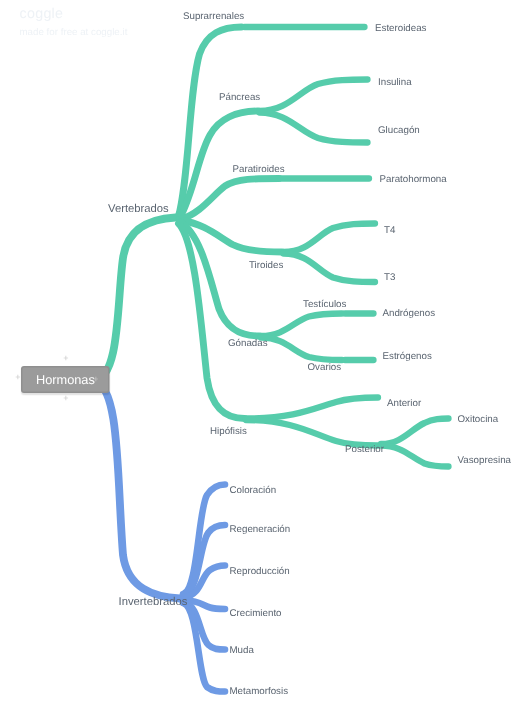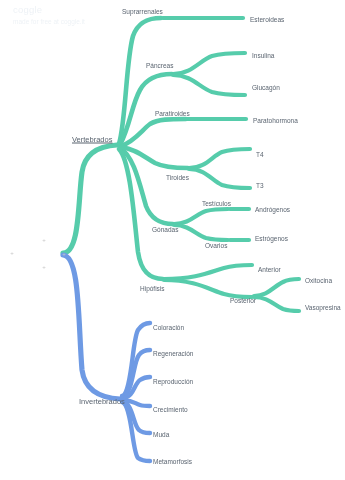--- a/index.html
+++ b/index.html
@@ -132,26 +132,27 @@
       <path d="M122,402 C132,404 132,452 138,458 C142,461 146,461 150,461" stroke="#6e9ae4" stroke-width="4.4"></path>
 
     </g>
   </svg>
 
   <div class="watermark">
     <span class="wm-logo">coggle</span>
     <span class="wm-sub">made for free at coggle.it</span>
   </div>
 
+  <div class="root-node" style="left:14px; top:253px;">Hormonas</div>
   <div class="handle" style="left:12px; top:253px;">+</div>
   <div class="handle" style="left:44px; top:240px;">+</div>
   <div class="handle" style="left:44px; top:267px;">+</div>
   <div class="handle" style="left:64px; top:254px;">+</div>
 
-  <div class="node-label lvl1" style="left:72px; top:139px;text-decoration:underline;">Vertebrados</div>
+  <div class="node-label lvl1" style="left:72px; top:139px;">Vertebrados</div>
   <div class="node-label lvl1" style="left:79px; top:401px;">Invertebrados</div>
 
   <div class="node-label lvl2" style="left:122px; top:11px;">Suprarrenales</div>
   <div class="node-label lvl2" style="left:146px; top:65px;">Páncreas</div>
   <div class="node-label lvl2" style="left:155px; top:113px;">Paratiroides</div>
   <div class="node-label lvl2" style="left:166px; top:177px;">Tiroides</div>
   <div class="node-label lvl2" style="left:152px; top:229px;">Gónadas</div>
   <div class="node-label lvl2" style="left:140px; top:288px;">Hipófisis</div>
 
   <div class="node-label lvl3" style="left:250px; top:19px;">Esteroideas</div>

